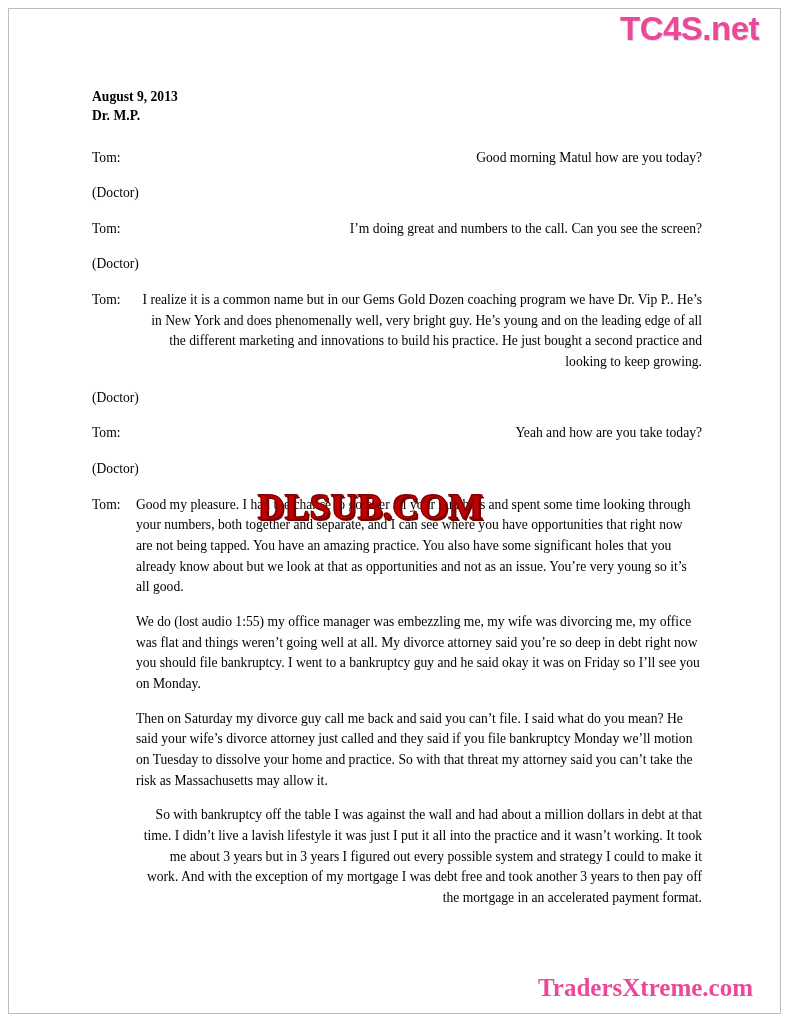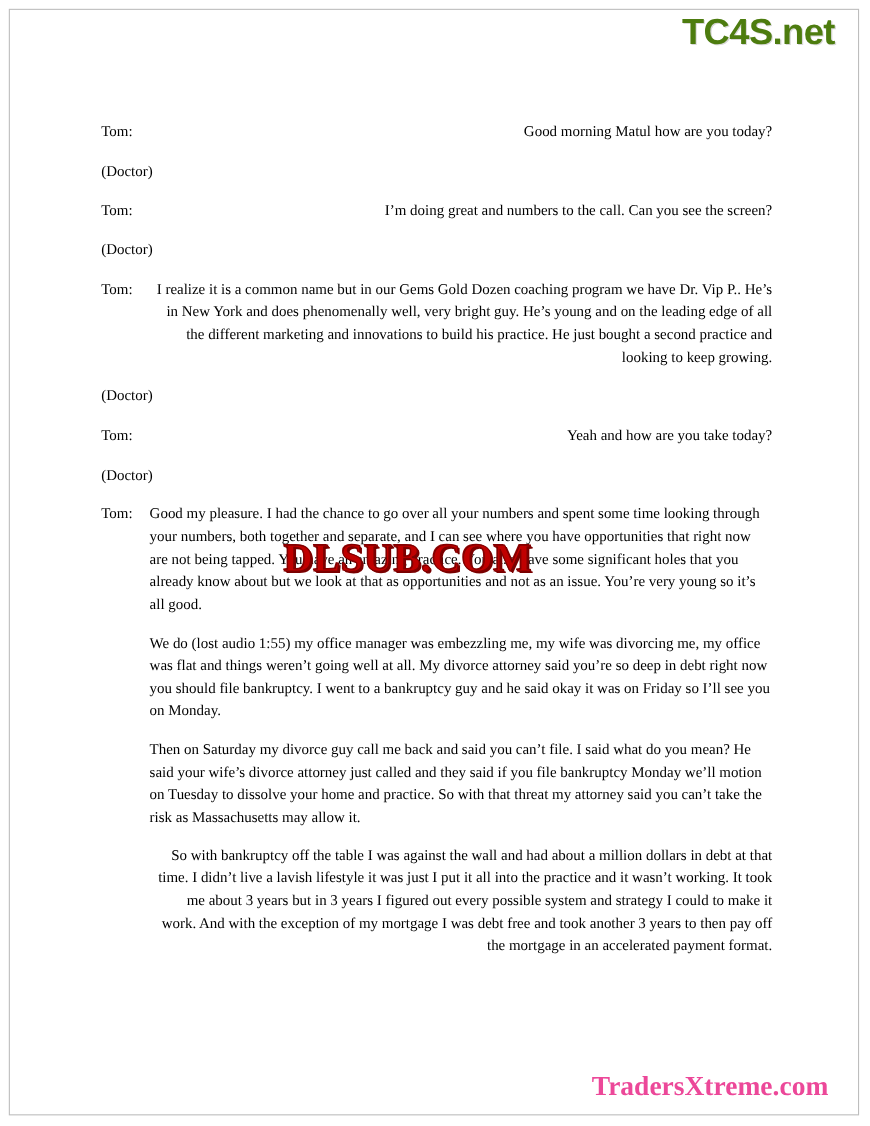--- a/index.html
+++ b/index.html
@@ -29,21 +29,21 @@
   }
 
   
   .top-watermark {
     position: absolute;
     right: 32px;
     top: 10px;
     font-family: "Liberation Sans", sans-serif;
     font-size: 33px;
     font-weight: bold;
-    color: #4d7c0f;
+    color: #ec4899;
     letter-spacing: -0.5px;
     text-shadow: 1px 1px 0 #d8d8d8;
   }
 
   
   .bottom-watermark {
     position: absolute;
     right: 38px;
     bottom: 22px;
     font-family: "Liberation Serif", serif;
@@ -118,20 +118,22 @@
 </head>
 <body>
 
 <div class="page-frame"></div>
 
 <div class="top-watermark">TC4S.net</div>
 
 <div class="doc">
 
   <div class="header-block">
+    <div>August 9, 2013</div>
+    <div>Dr. M.P.</div>
   </div>
 
   <div class="entry">
     <div class="spk">Tom:</div>
     <div class="body">
       <p>Good morning Matul how are you today?</p>
     </div>
   </div>
 
   <div class="note">

